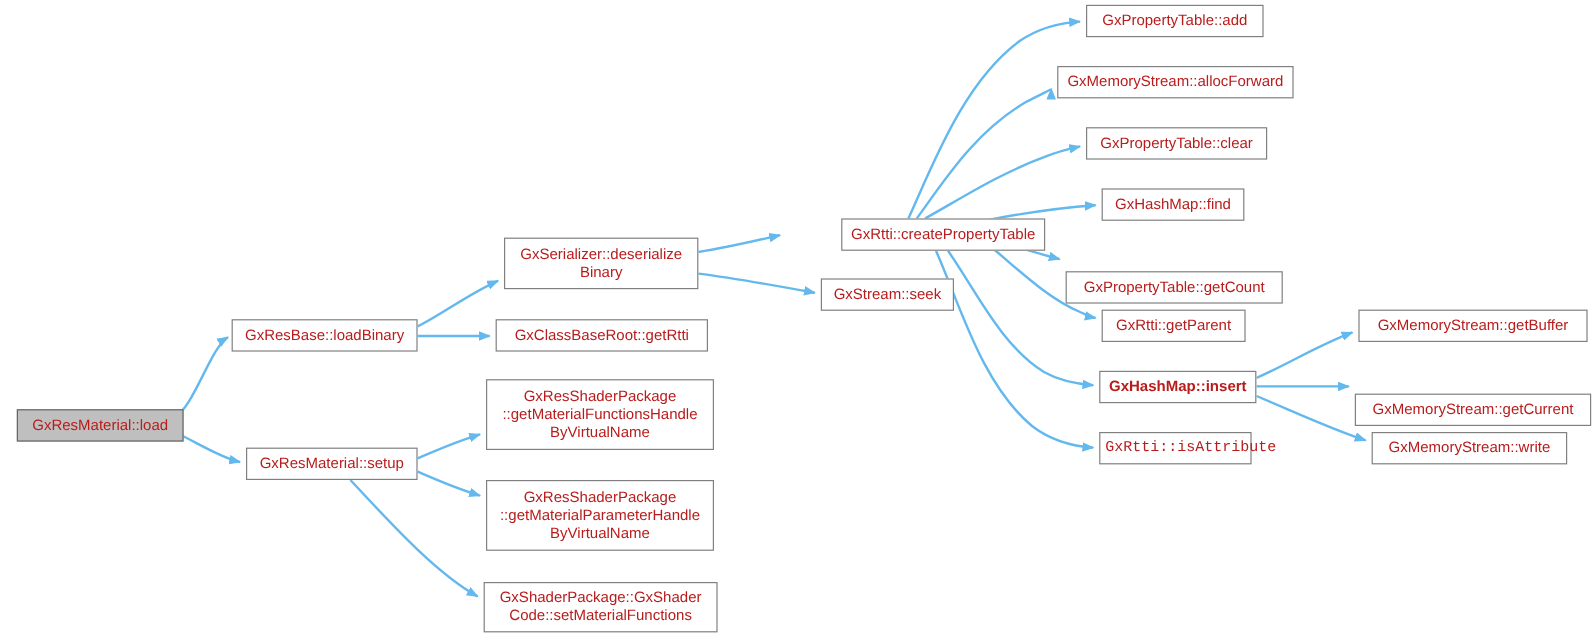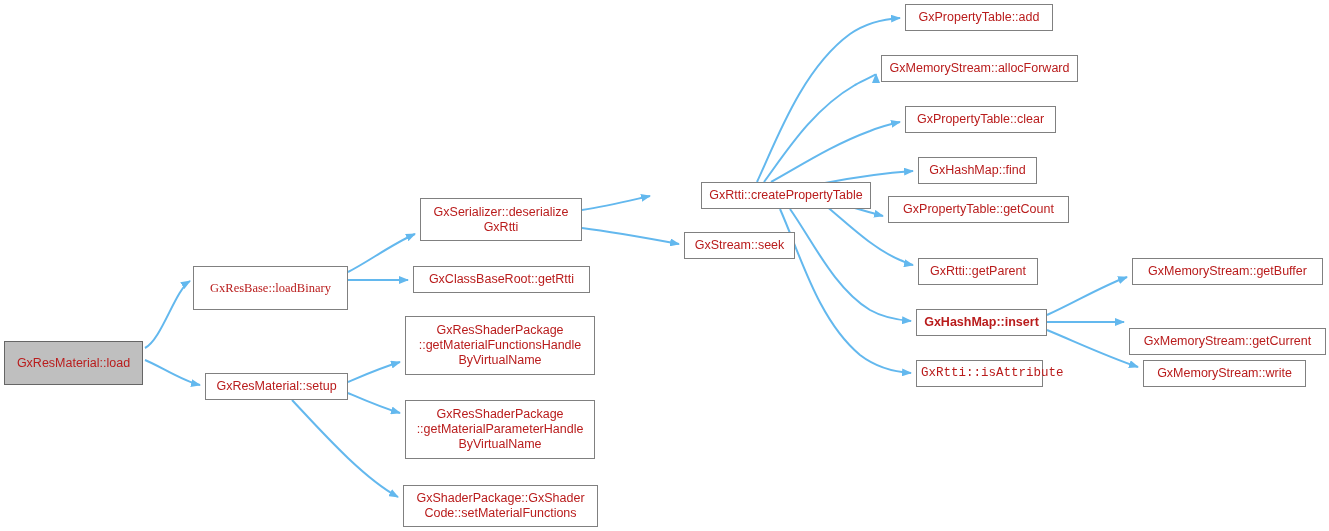--- a/index.html
+++ b/index.html
@@ -74,41 +74,41 @@
         <path d="M825,200 C846,205 864,211 883,216" fill="none" stroke="#63b8ee" stroke-width="2" marker-end="url(#ah)"></path>
         <path d="M825,205 C848,224 872,248 900,260 C905,262 908,264 913,265" fill="none" stroke="#63b8ee" stroke-width="2" marker-end="url(#ah)"></path>
         <path d="M790,209 C812,240 834,288 870,310 C884,318 898,320 911,321" fill="none" stroke="#63b8ee" stroke-width="2" marker-end="url(#ah)"></path>
         <path d="M780,209 C800,254 818,320 860,355 C877,368 895,372 911,373" fill="none" stroke="#63b8ee" stroke-width="2" marker-end="url(#ah)"></path>
         <path d="M1047,315 C1074,303 1100,287 1127,277" fill="none" stroke="#63b8ee" stroke-width="2" marker-end="url(#ah)"></path>
         <path d="M1047,322 L1124,322" fill="none" stroke="#63b8ee" stroke-width="2" marker-end="url(#ah)"></path>
         <path d="M1047,330 C1076,342 1108,357 1138,367" fill="none" stroke="#63b8ee" stroke-width="2" marker-end="url(#ah)"></path>
       </g>
   </svg>
   <div id="node-layer">
-      <div class="node root" style="left: 4px; top: 341px; width: 139px; height: 44px;"><span class="lbl">GxResMaterial::load</span></div>
-      <div class="node" style="left: 193px; top: 266px; width: 155px; height: 44px; font-family: Liberation Serif, serif;"><span class="lbl">GxResBase::loadBinary</span></div>
+      <div class="node root" style="left: 14px; top: 341px; width: 139px; height: 27px;"><span class="lbl">GxResMaterial::load</span></div>
+      <div class="node" style="left: 193px; top: 266px; width: 155px; height: 27px;"><span class="lbl">GxResBase::loadBinary</span></div>
       <div class="node" style="left: 205px; top: 373px; width: 143px; height: 27px;"><span class="lbl">GxResMaterial::setup</span></div>
       <div class="node" style="left: 420px; top: 198px; width: 162px; height: 43px;"><span class="lbl">GxSerializer::deserialize
-GxRtti</span></div>
+Binary</span></div>
       <div class="node" style="left: 413px; top: 266px; width: 177px; height: 27px;"><span class="lbl">GxClassBaseRoot::getRtti</span></div>
       <div class="node" style="left: 405px; top: 316px; width: 190px; height: 59px;"><span class="lbl">GxResShaderPackage
 ::getMaterialFunctionsHandle
 ByVirtualName</span></div>
       <div class="node" style="left: 405px; top: 400px; width: 190px; height: 59px;"><span class="lbl">GxResShaderPackage
 ::getMaterialParameterHandle
 ByVirtualName</span></div>
       <div class="node" style="left: 403px; top: 485px; width: 195px; height: 42px;"><span class="lbl">GxShaderPackage::GxShader
 Code::setMaterialFunctions</span></div>
       <div class="node" style="left: 655px; top: 182px; width: 170px; height: 27px; margin-left: 46px;"><span class="lbl">GxRtti::createPropertyTable</span></div>
       <div class="node" style="left: 684px; top: 232px; width: 111px; height: 27px;"><span class="lbl">GxStream::seek</span></div>
       <div class="node" style="left: 905px; top: 4px; width: 148px; height: 27px;"><span class="lbl">GxPropertyTable::add</span></div>
       <div class="node" style="left: 881px; top: 55px; width: 197px; height: 27px;"><span class="lbl">GxMemoryStream::allocForward</span></div>
       <div class="node" style="left: 905px; top: 106px; width: 151px; height: 27px;"><span class="lbl">GxPropertyTable::clear</span></div>
       <div class="node" style="left: 918px; top: 157px; width: 119px; height: 27px;"><span class="lbl">GxHashMap::find</span></div>
-      <div class="node" style="left: 888px; top: 196px; width: 181px; height: 27px;"><span class="lbl">GxPropertyTable::getCount</span></div>
+      <div class="node" style="left: 888px; top: 226px; width: 181px; height: 27px;"><span class="lbl">GxPropertyTable::getCount</span></div>
       <div class="node" style="left: 918px; top: 258px; width: 120px; height: 27px;"><span class="lbl">GxRtti::getParent</span></div>
       <div class="node" style="left: 916px; top: 309px; width: 131px; height: 27px; font-weight: bold;"><span class="lbl">GxHashMap::insert</span></div>
       <div class="node" style="left: 916px; top: 360px; width: 127px; height: 27px; font-family: Liberation Mono, monospace;"><span class="lbl">GxRtti::isAttribute</span></div>
       <div class="node" style="left: 1132px; top: 258px; width: 191px; height: 27px;"><span class="lbl">GxMemoryStream::getBuffer</span></div>
       <div class="node" style="left: 1129px; top: 309px; width: 197px; height: 27px; margin-top: 19px;"><span class="lbl">GxMemoryStream::getCurrent</span></div>
       <div class="node" style="left: 1143px; top: 360px; width: 163px; height: 27px;"><span class="lbl">GxMemoryStream::write</span></div>
     </div>
 </div>
 
 </body></html>

